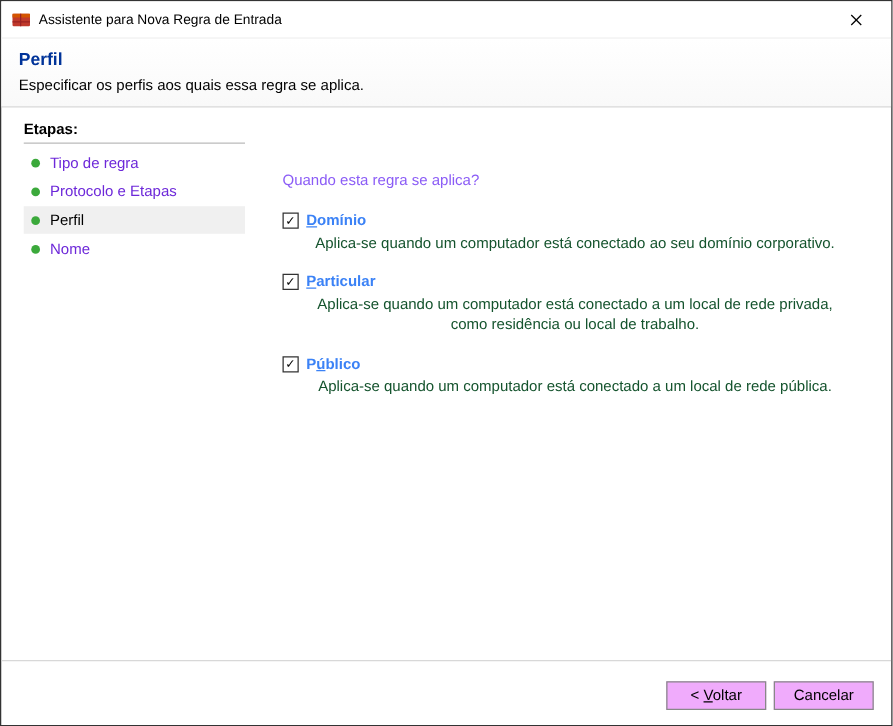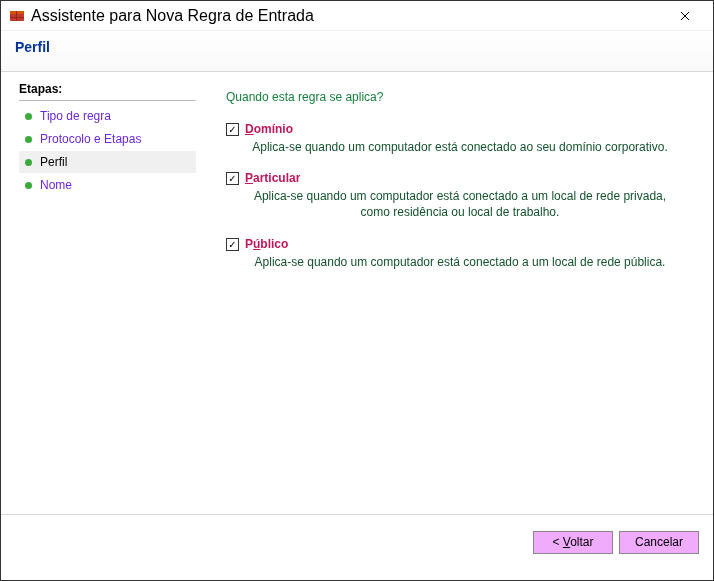--- a/index.html
+++ b/index.html
@@ -23,21 +23,21 @@
       background: #fff;
       border-bottom: 1px solid #eee;
     }
     .title-icon {
       width: 16px;
       height: 16px;
       margin-right: 6px;
     }
     .title-text {
       flex: 1;
-      font-size: 16px;
+      font-size: 11px;
       color: #000;
     }
     .close-btn {
       width: 40px;
       height: 28px;
       display: flex;
       align-items: center;
       justify-content: center;
       font-size: 13px;
       color: #000;
@@ -100,22 +100,23 @@
     }
     .step-item.active .step-link {
       color: #000;
     }
     .content-panel {
       flex: 1;
       padding: 18px 26px 10px 30px;
       border-left: 0;
     }
     .question {
-      color: #15803d;
+      color: #8b5cf6;
       margin-bottom: 18px;
+      margin-top: 33px;
     }
     .chk-row {
       display: flex;
       align-items: flex-start;
       margin-bottom: 3px;
     }
     .chk {
       width: 13px;
       height: 13px;
       border: 1px solid #333;
@@ -124,21 +125,21 @@
       display: flex;
       align-items: center;
       justify-content: center;
       color: #000;
       font-size: 10px;
       cursor: pointer;
       flex-shrink: 0;
     }
     .chk-label {
       font-weight: bold;
-      color: #be185d;
+      color: #3b82f6;
     }
     .chk-label .ul {
       text-decoration: underline;
     }
     .chk-desc {
       margin-left: 19px;
       color: #14532d;
       margin-bottom: 16px;
       line-height: 1.35;
       max-width: 430px;
@@ -192,20 +193,21 @@
   <div class="close-btn">
     <svg width="10" height="10" viewBox="0 0 10 10">
       <line x1="1" y1="1" x2="9" y2="9" stroke="#000" stroke-width="1"></line>
       <line x1="9" y1="1" x2="1" y2="9" stroke="#000" stroke-width="1"></line>
     </svg>
   </div>
 </div>
 
 <div class="header-area">
   <div class="header-title">Perfil</div>
+  <div class="header-sub">Especificar os perfis aos quais essa regra se aplica.</div>
 </div>
 
 <div class="main-area">
   <div class="sidebar">
     <div class="steps-hdr">Etapas:</div>
     <div class="steps-rulebar"></div>
     <div id="steps-list">
         <div class="step-item">
           <span class="step-bullet"></span>
           <span class="step-link">Tipo de regra</span>

